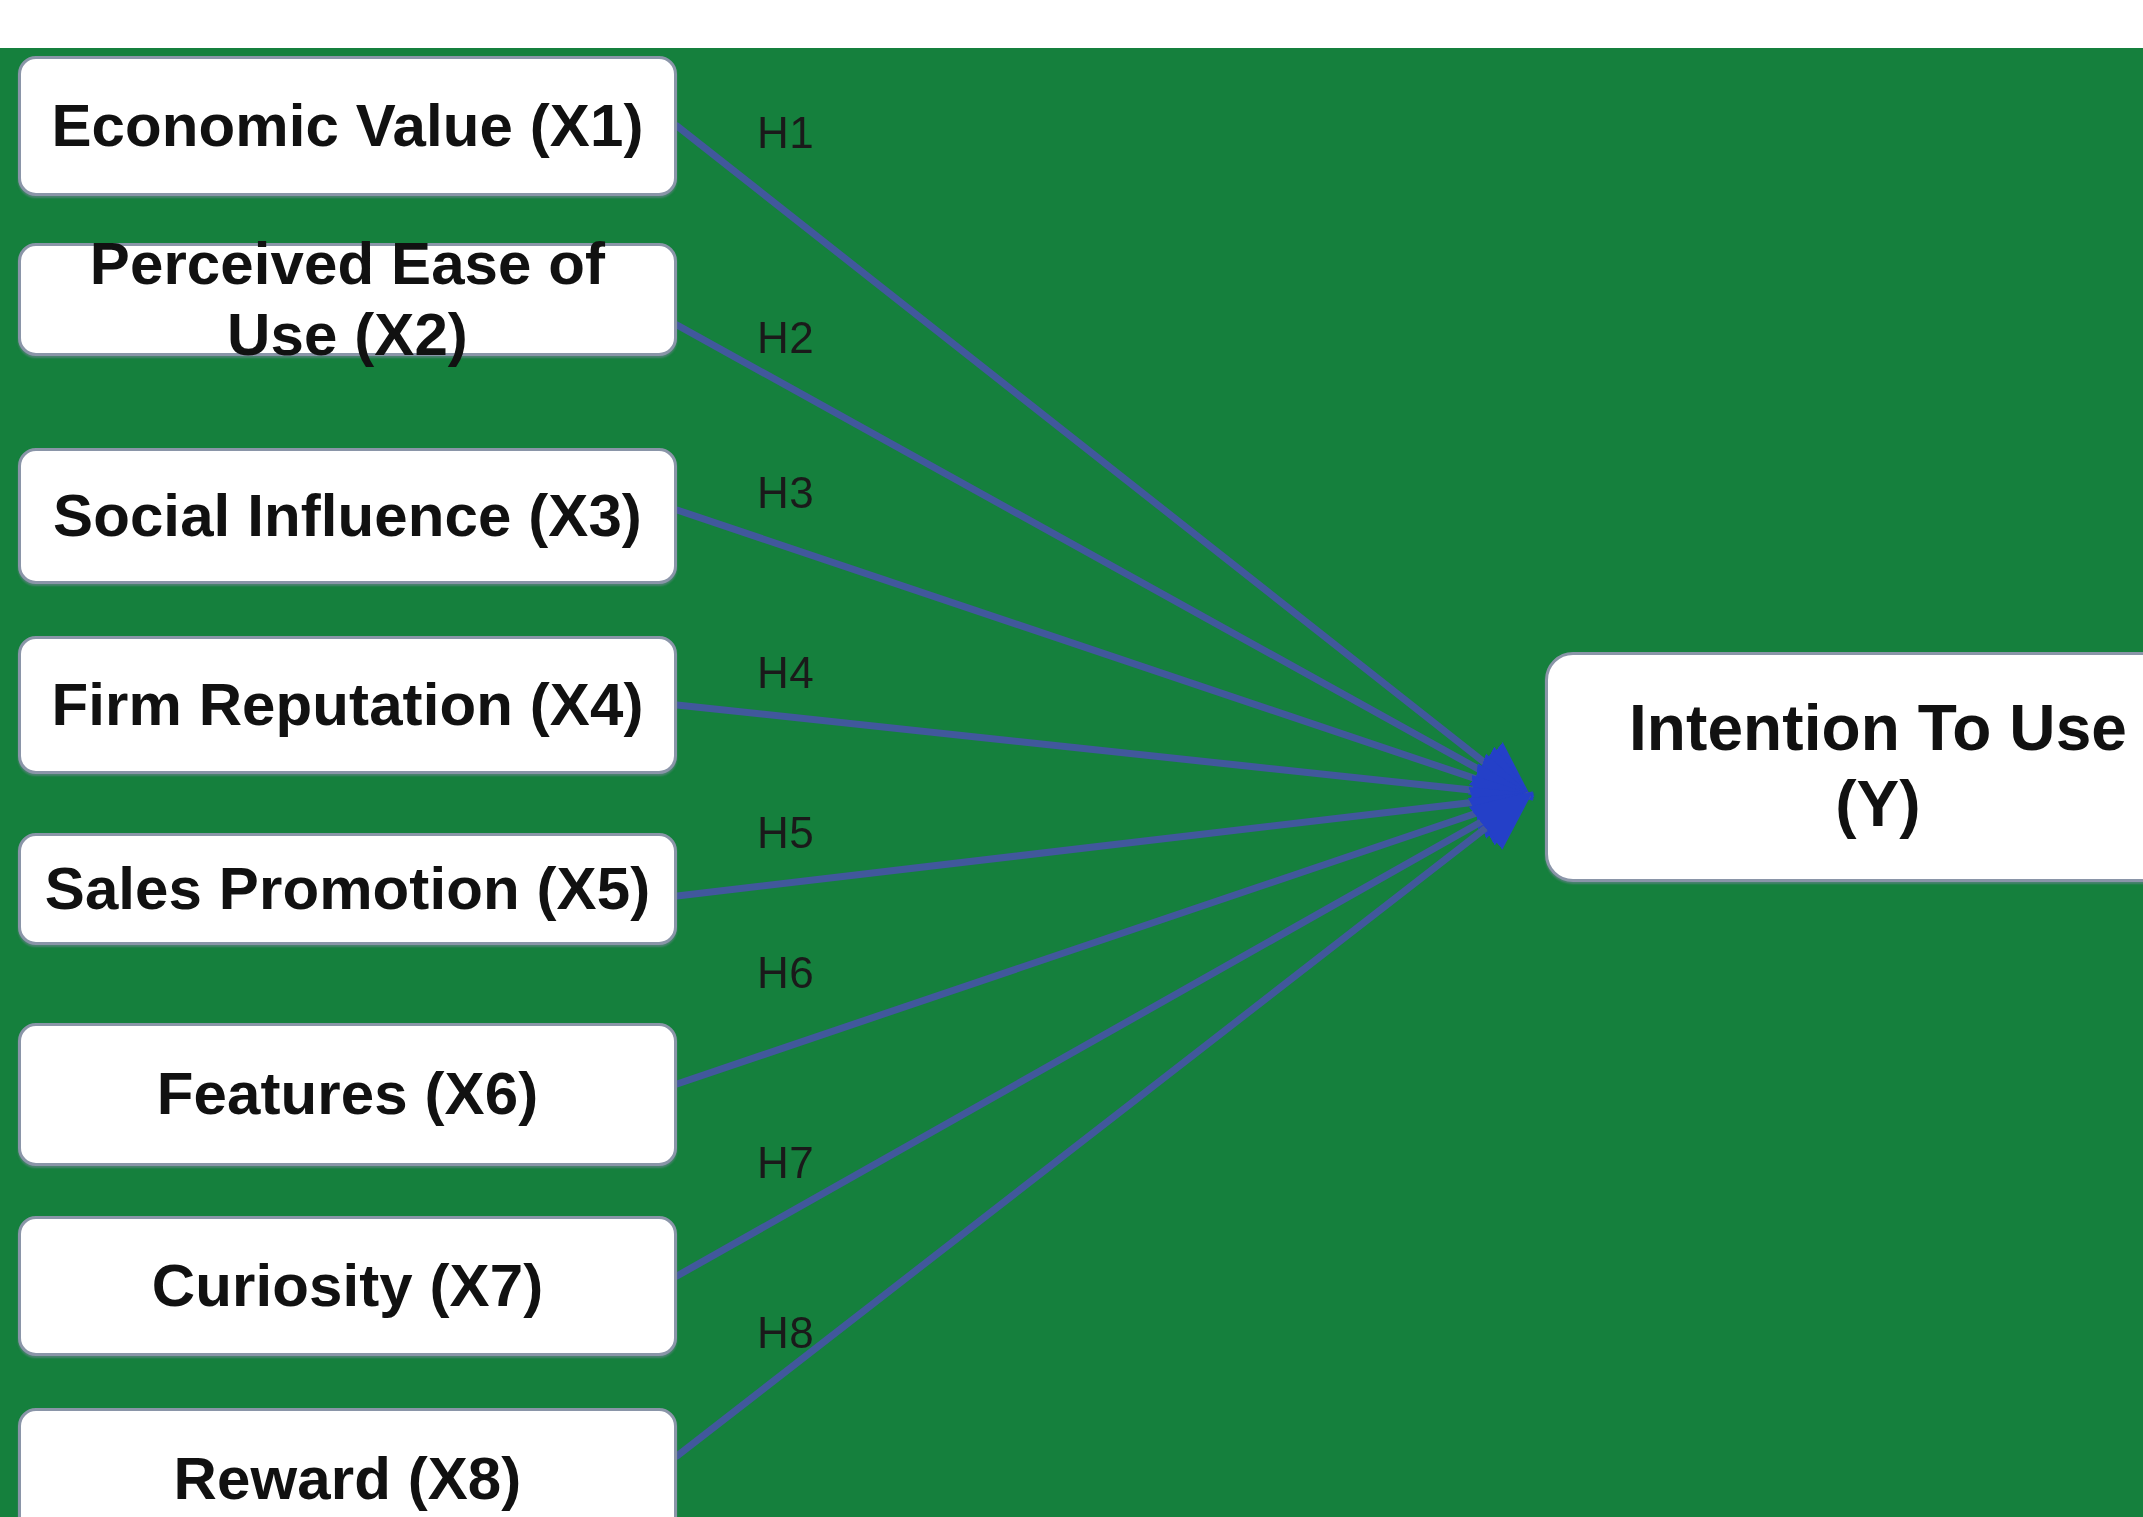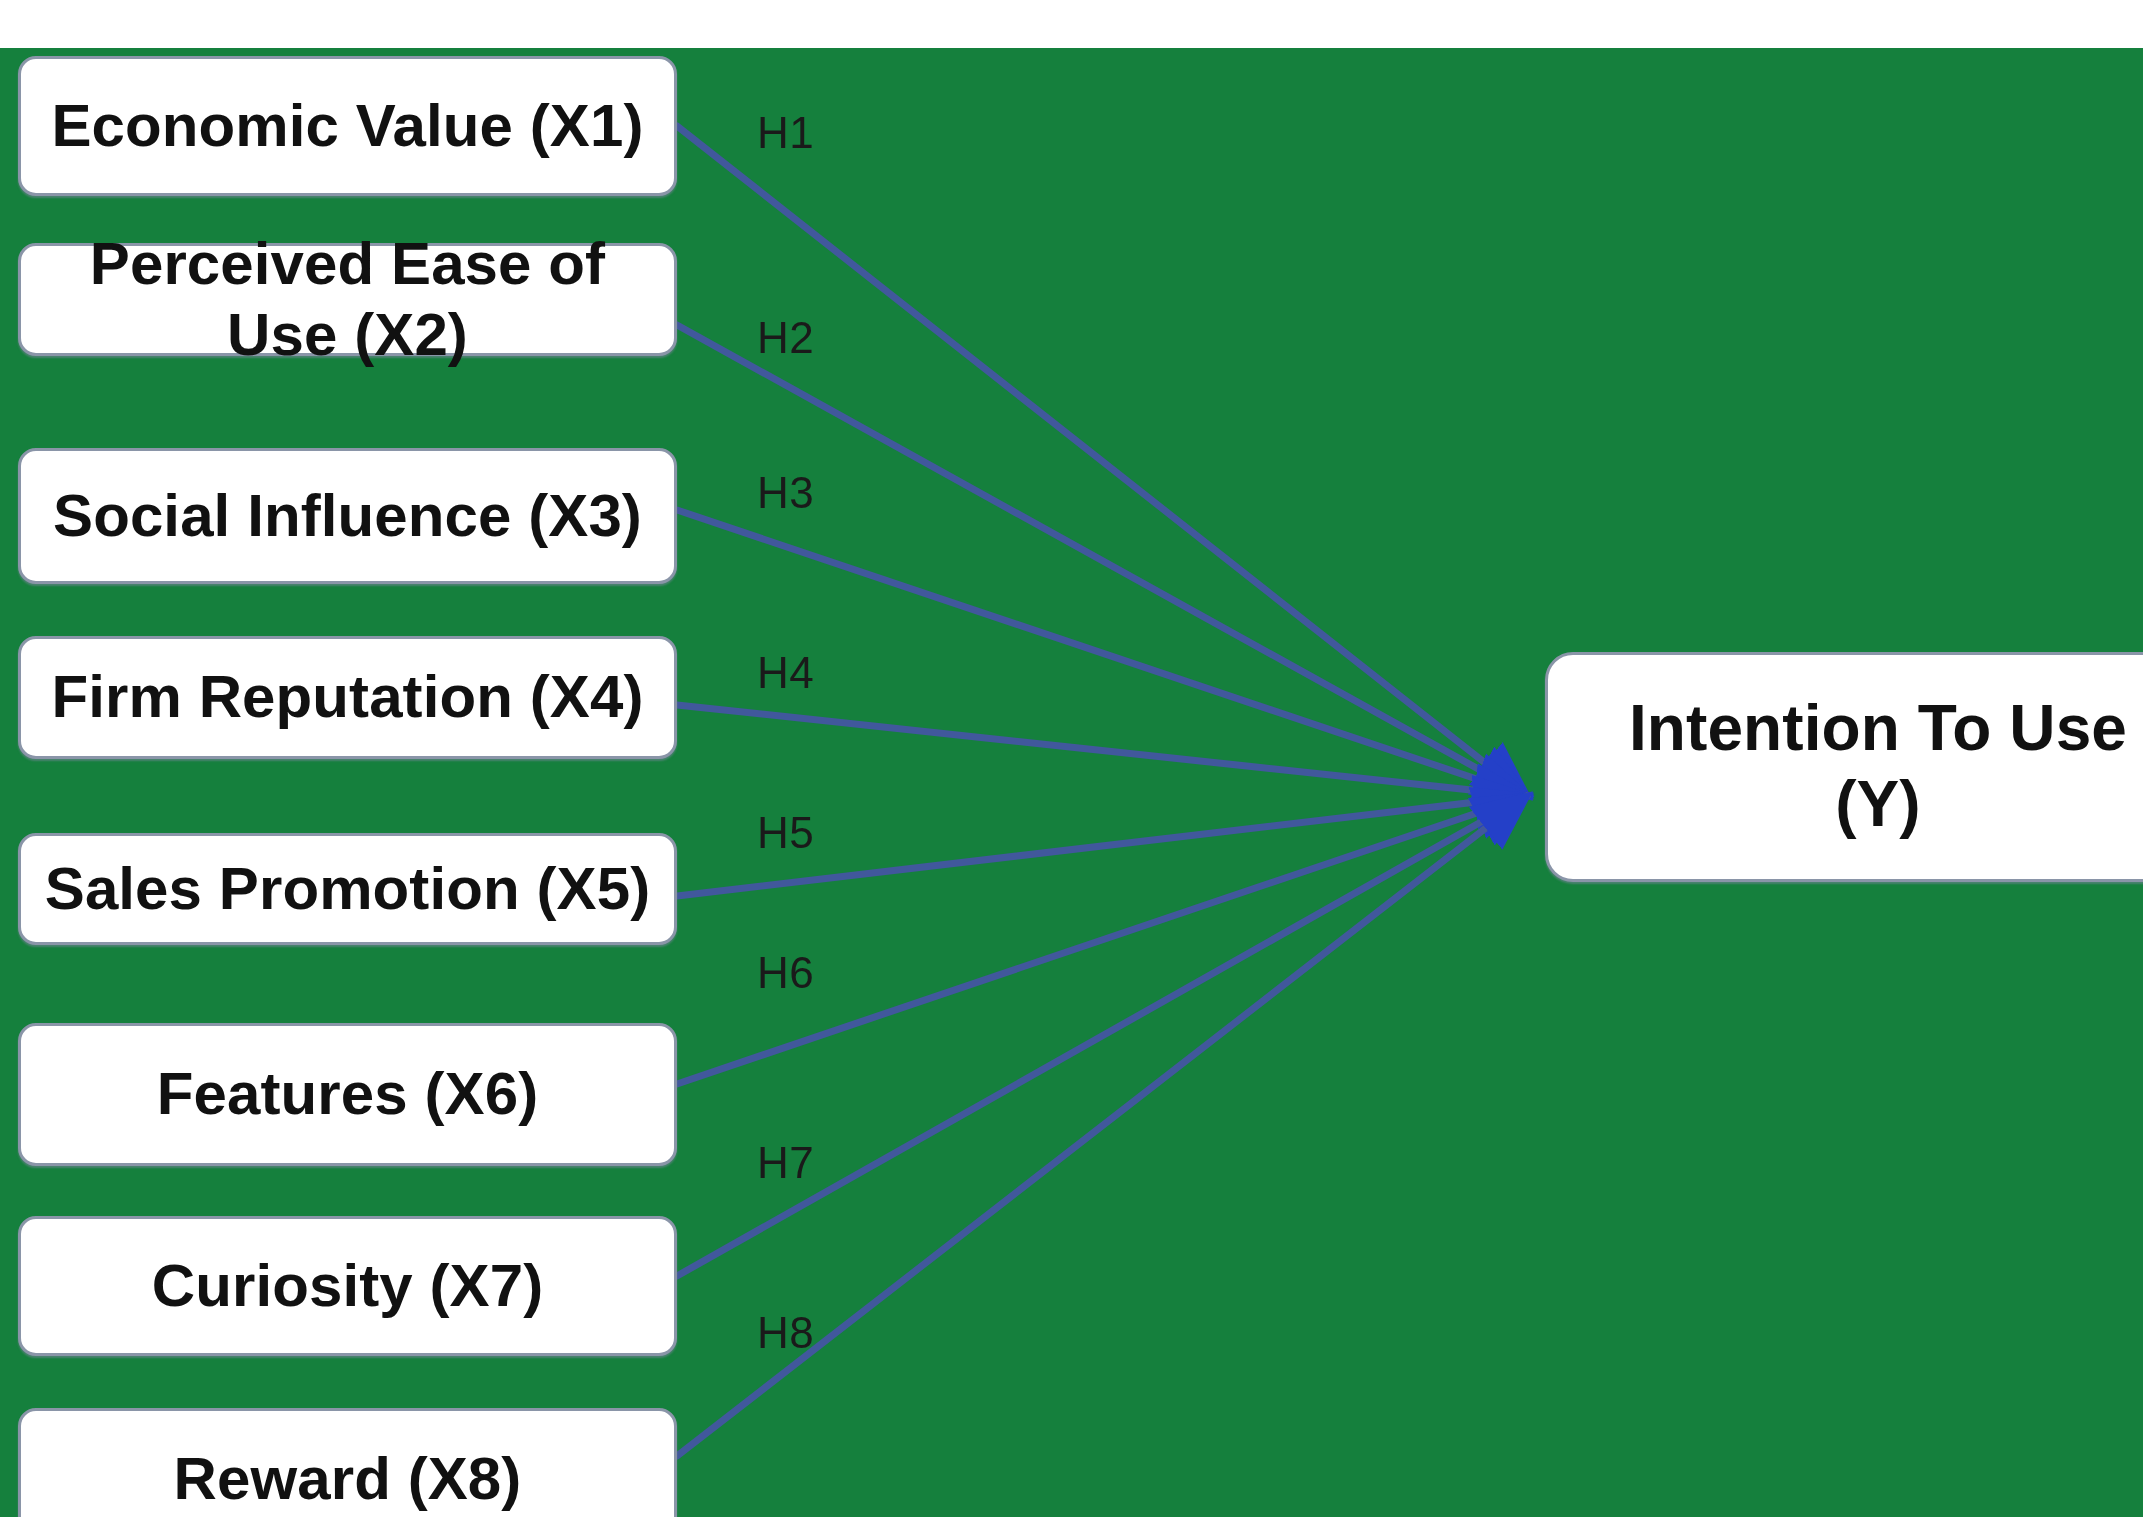--- a/index.html
+++ b/index.html
@@ -48,21 +48,21 @@
     white-space: pre-line;
   }
   .predictor-node {
     left: 18px;
     width: 659px;
     font-size: 60px;
   }
   #node-x1 { top: 8px;    height: 140px; }
   #node-x2 { top: 195px;  height: 113px; }
   #node-x3 { top: 400px;  height: 136px; }
-  #node-x4 { top: 588px;  height: 123px; }
+  #node-x4 { top: 588px;  height: 138px; }
   #node-x5 { top: 785px;  height: 112px; }
   #node-x6 { top: 975px;  height: 143px; }
   #node-x7 { top: 1168px; height: 140px; }
   #node-x8 { top: 1360px; height: 143px; }
 
   #node-y {
     left: 1545px;
     top: 604px;
     width: 666px;
     height: 230px;

